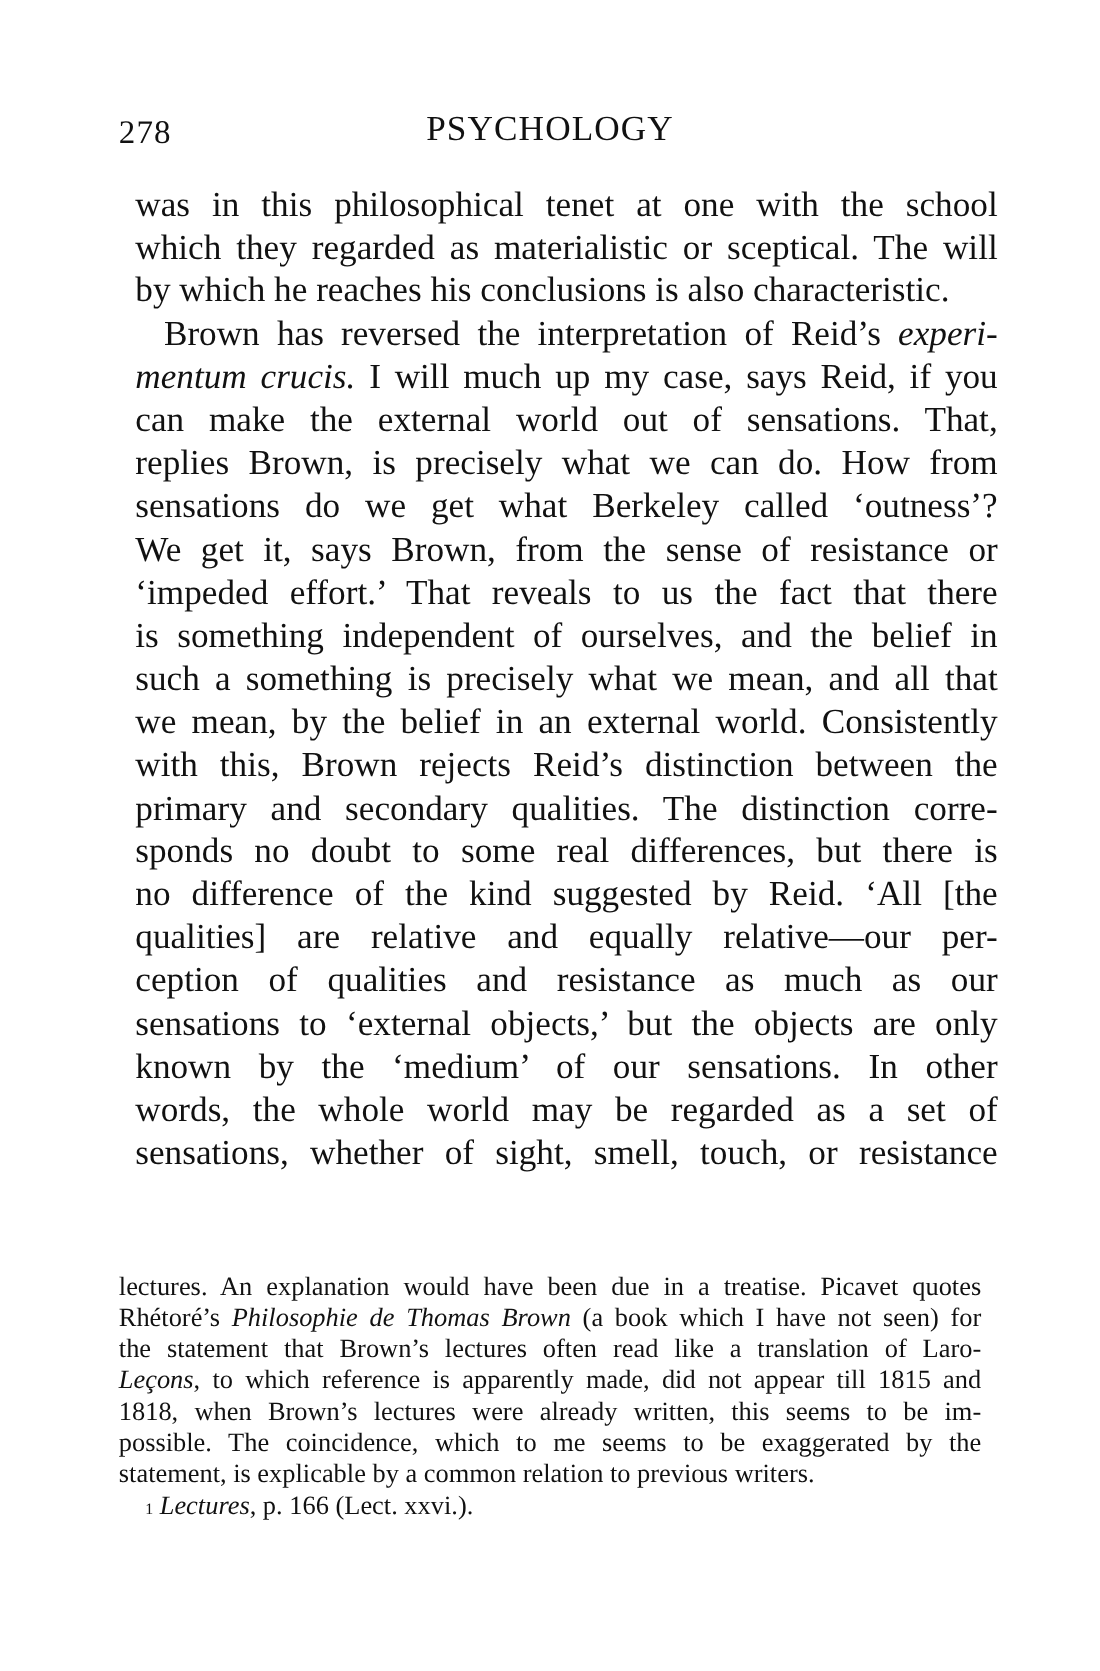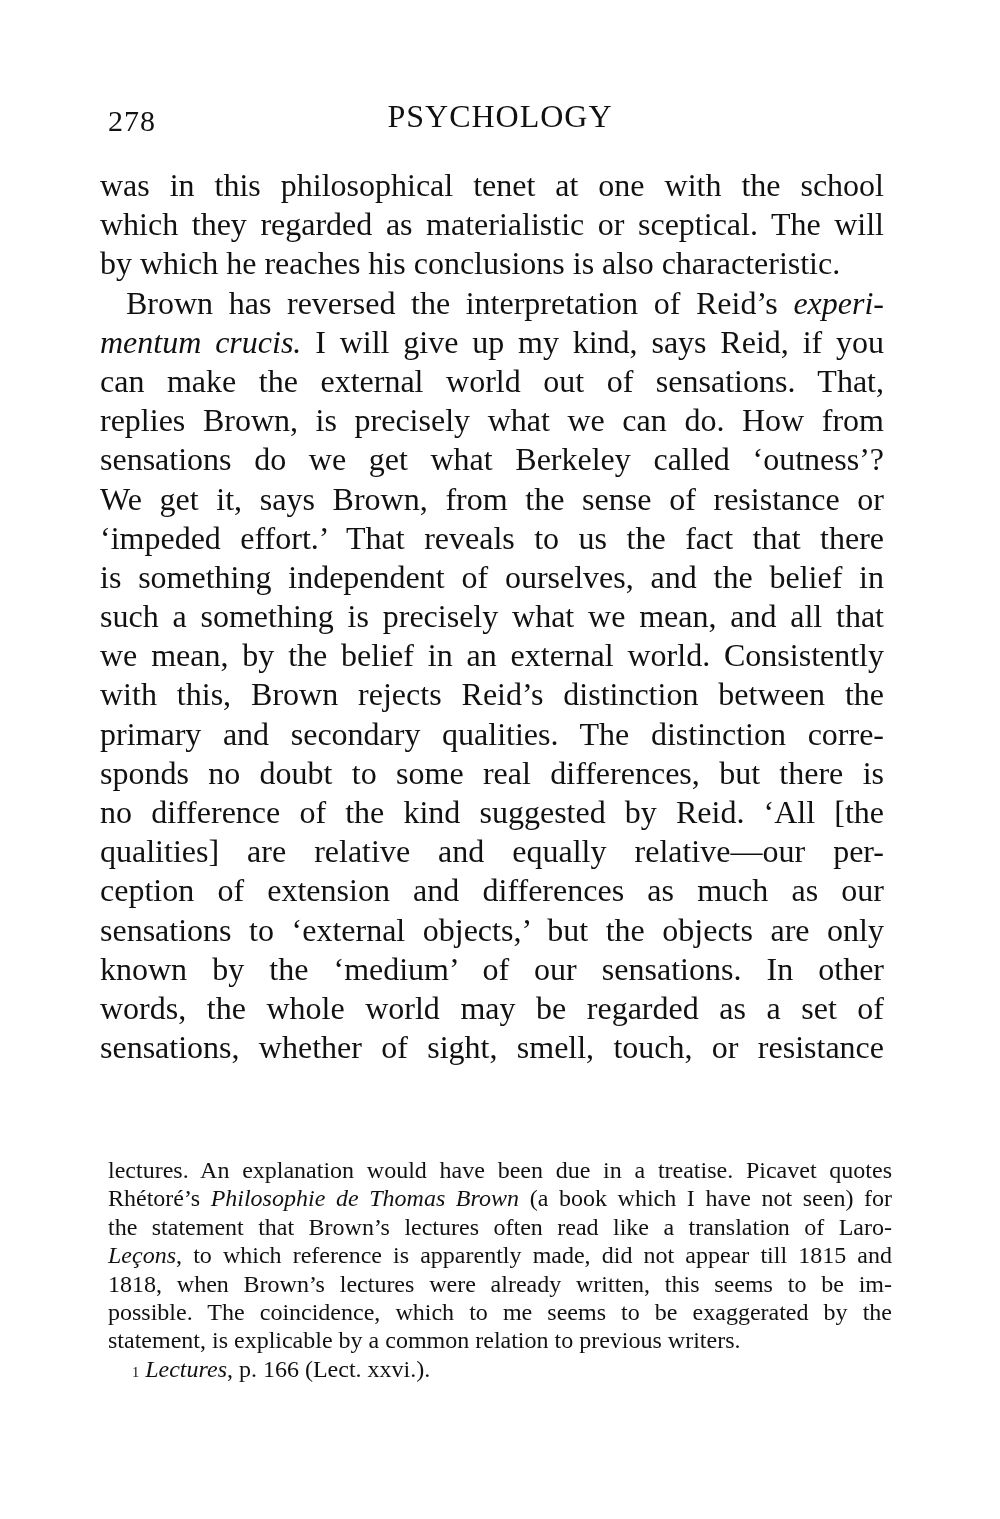--- a/index.html
+++ b/index.html
@@ -1,21 +1,21 @@
 <!DOCTYPE html>
 <html><head>
   <meta charset="utf-8">
   <style>
     html, body { margin: 0; padding: 0; background: #ffffff; }
     body { width: 1000px; height: 1519px; position: relative; overflow: hidden; color: #111; font-family: "Liberation Serif", "DejaVu Serif", serif; }
     .page { position: absolute; left: 0; top: 0; width: 1000px; height: 1519px; }
     .header { position: absolute; top: 98px; left: 108px; width: 784px; height: 40px; }
     .page-number { position: absolute; left: 0; top: 6px; font-size: 30px; letter-spacing: 1px; }
     .running-head { position: absolute; left: 0; right: 0; top: 0; text-align: center; font-size: 32px; letter-spacing: 1px; }
-    .body-text { position: absolute; left: 100px; top: 166px; width: 784px; }
+    .body-text { position: absolute; left: 123px; top: 166px; width: 784px; }
     .line { font-size: 32px; line-height: 39.2px; height: 39.2px; white-space: nowrap; text-align: justify; text-align-last: justify; }
     .line.last { text-align-last: left; }
     .line.indent { padding-left: 26px; }
     .footnotes { position: absolute; left: 108px; top: 1156px; width: 784px; }
     .fline { font-size: 24px; line-height: 28.4px; height: 28.4px; white-space: nowrap; text-align: justify; text-align-last: justify; }
     .fline.last { text-align-last: left; }
     .fline.indent { padding-left: 24px; }
     i { font-style: italic; }
     sup { font-size: 60%; vertical-align: 40%; line-height: 0; }
   </style>
@@ -27,35 +27,35 @@
   <div class="header">
     <span class="page-number">278</span>
     <div class="running-head">PSYCHOLOGY</div>
   </div>
 
   <div class="body-text">
     <div class="line">was in this philosophical tenet at one with the school</div>
     <div class="line">which they regarded as materialistic or sceptical.  The will</div>
     <div class="line last">by which he reaches his conclusions is also characteristic.</div>
     <div class="line indent"><span>Brown has reversed the interpretation of Reid’s </span><i>experi-</i></div>
-    <div class="line"><i>mentum crucis.</i><span>  I will give up my kind, says Reid, if you</span></div>
+    <div class="line"><i>mentum crucis.</i><span>  I will much up my case, says Reid, if you</span></div>
     <div class="line">can make the external world out of sensations.  That,</div>
     <div class="line">replies Brown, is precisely what we can do.  How from</div>
     <div class="line">sensations do we get what Berkeley called ‘outness’?</div>
     <div class="line">We get it, says Brown, from the sense of resistance or</div>
     <div class="line">‘impeded effort.’  That reveals to us the fact that there</div>
     <div class="line">is something independent of ourselves, and the belief in</div>
     <div class="line">such a something is precisely what we mean, and all that</div>
     <div class="line">we mean, by the belief in an external world.  Consistently</div>
     <div class="line">with this, Brown rejects Reid’s distinction between the</div>
     <div class="line">primary and secondary qualities.  The distinction corre-</div>
     <div class="line">sponds no doubt to some real differences, but there is</div>
     <div class="line">no difference of the kind suggested by Reid.  ‘All [the</div>
     <div class="line">qualities] are relative and equally relative—our per-</div>
-    <div class="line">ception of extension and differences as much as our</div>
+    <div class="line">ception of qualities and resistance as much as our</div>
     <div class="line">sensations to ‘external objects,’ but the objects are only</div>
     <div class="line">known by the ‘medium’ of our sensations.  In other</div>
     <div class="line">words, the whole world may be regarded as a set of</div>
     <div class="line">sensations, whether of sight, smell, touch, or resistance</div>
   </div>
 
   <div class="footnotes">
     <div class="fline">lectures.  An explanation would have been due in a treatise.  Picavet quotes</div>
     <div class="fline"><span>Rhétoré’s </span><i>Philosophie de Thomas Brown</i><span> (a book which I have not seen) for</span></div>
     <div class="fline">the statement that Brown’s lectures often read like a translation of Laro-</div>

